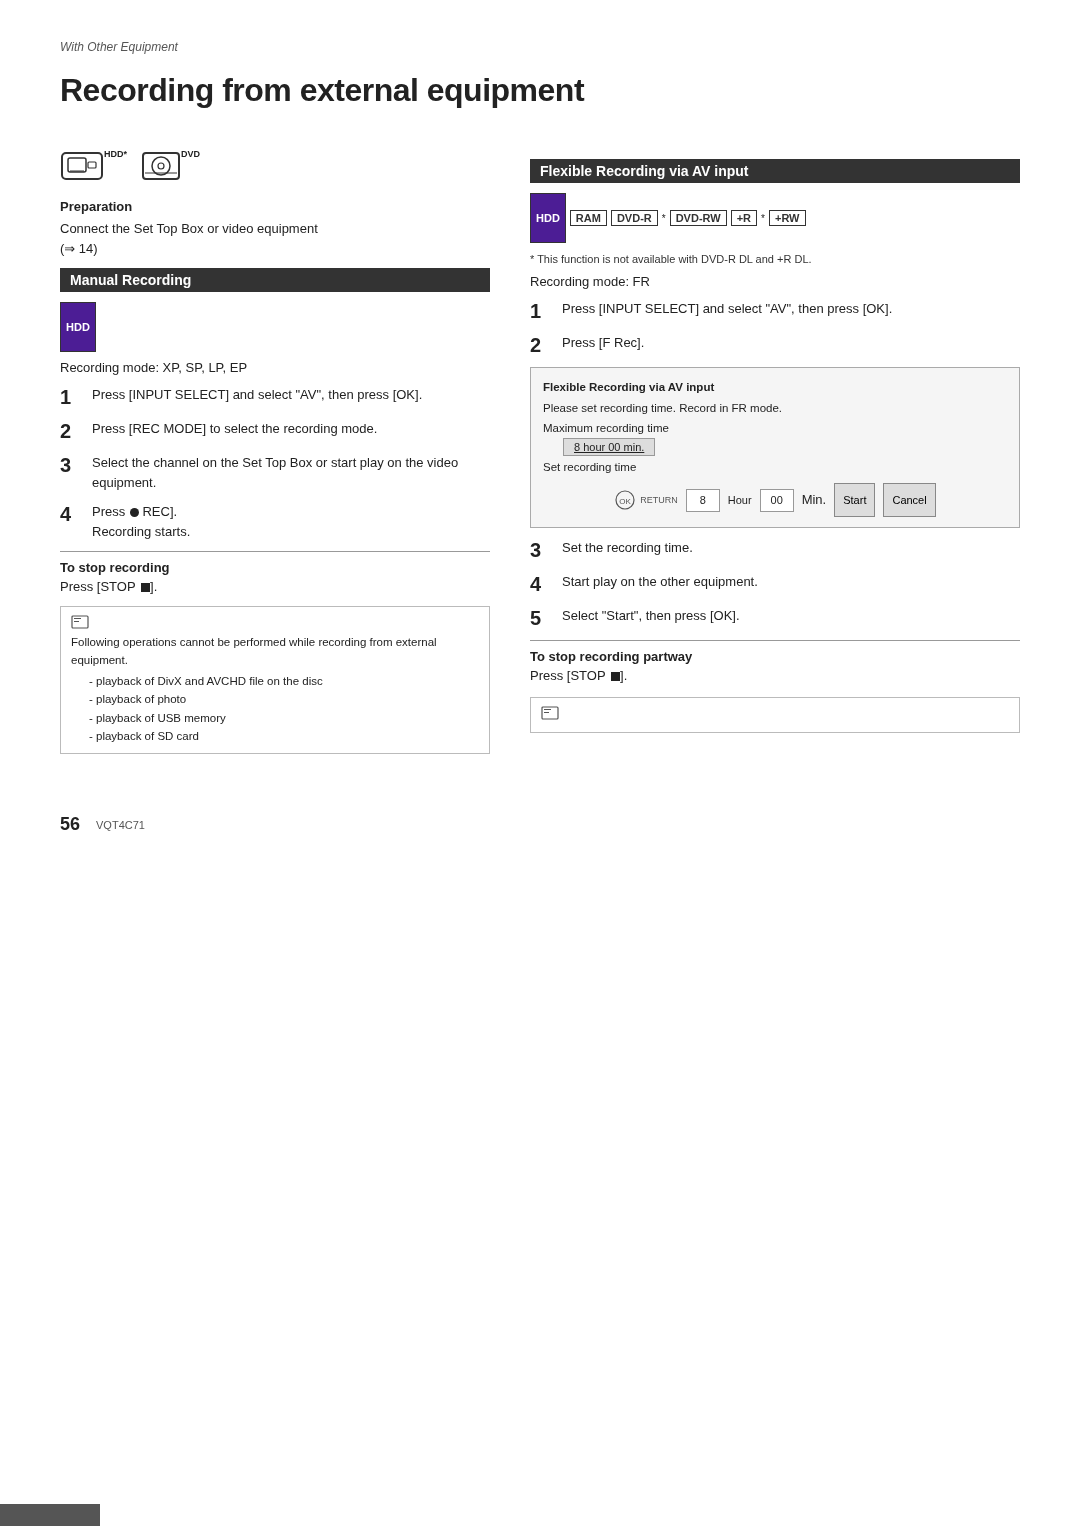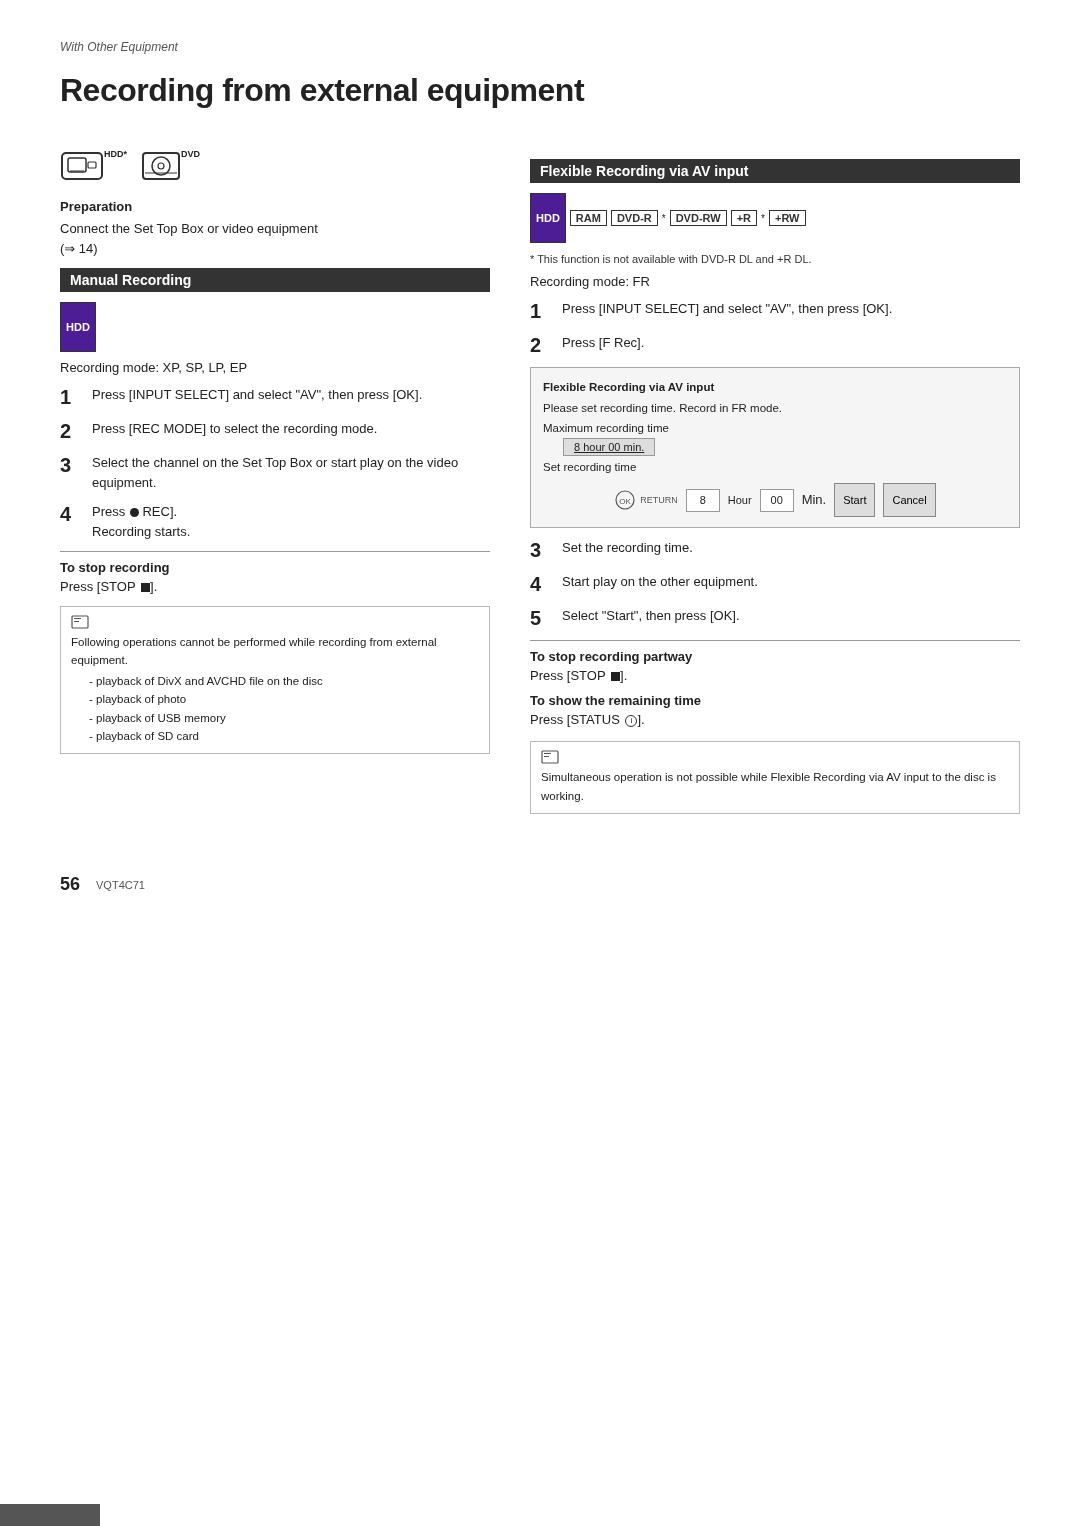--- a/index.html
+++ b/index.html
@@ -459,37 +459,29 @@
         </li>
       </ol>
 
       <div class="to-stop-section">
         <div class="to-stop-label">To stop recording partway</div>
         <div class="to-stop-text">
           <span>Press [STOP</span> <span class="stop-symbol"></span>].
         </div>
       </div>
 
-      <div style="margin-top: 10px;">
-        <div class="to-stop-label">To show the remaining time</div>
-        <div class="to-stop-text">
-          <span>Press [STATUS</span>
-          <span style="display:inline-block; width:12px; height:12px; border:1.5px solid #333; border-radius:50%; text-align:center; line-height:10px; font-size:8px; margin-left:2px; vertical-align:middle;">i</span>].
-        </div>
-      </div>
 
       <div class="note-box" style="margin-top:14px;">
         <div class="note-box-icon">
           <svg width="18" height="14" viewBox="0 0 18 14">
             <rect x="1" y="1" width="16" height="12" rx="1" fill="none" stroke="#555" stroke-width="1.2"></rect>
             <rect x="3" y="3" width="7" height="1" fill="#555"></rect>
             <rect x="3" y="6" width="5" height="1" fill="#555"></rect>
           </svg>
         </div>
-        <div class="note-item" style="font-size:11.5px; margin-left:0;">Simultaneous operation is not possible while Flexible Recording via AV input to the disc is working.</div>
       </div>
 
     </div>
 
   </div>
 
   <div class="page-footer">
     <span class="page-number">56</span>
     <span class="page-code">VQT4C71</span>
   </div>

